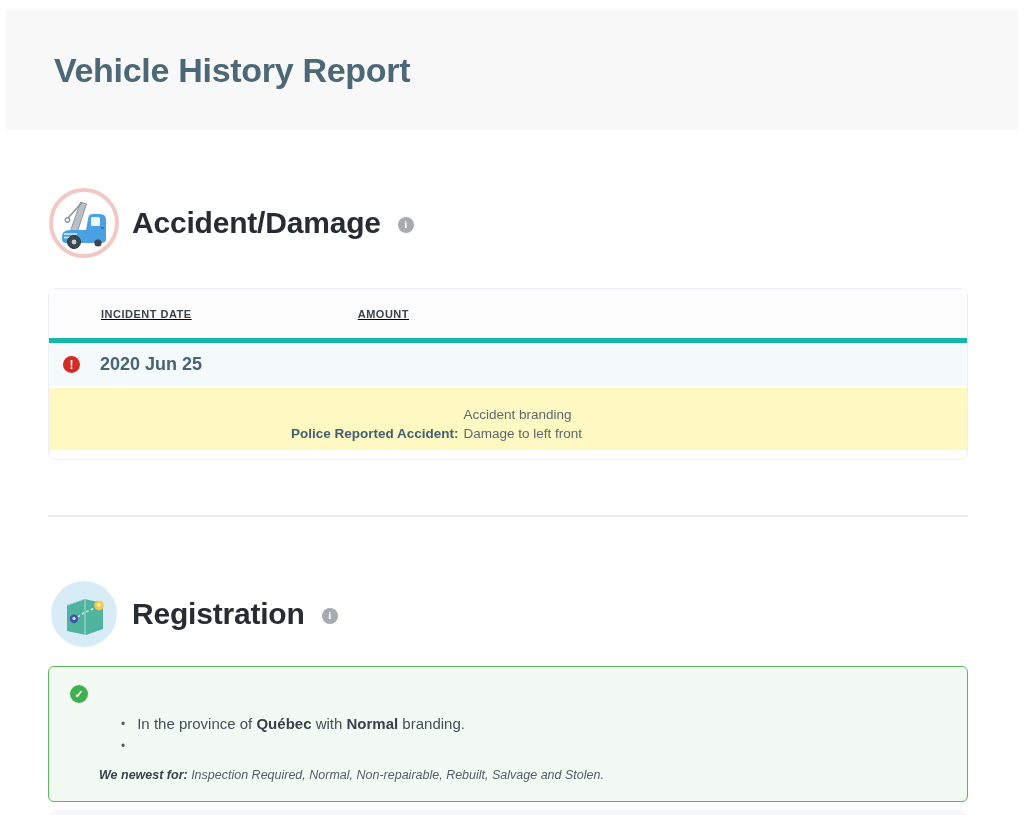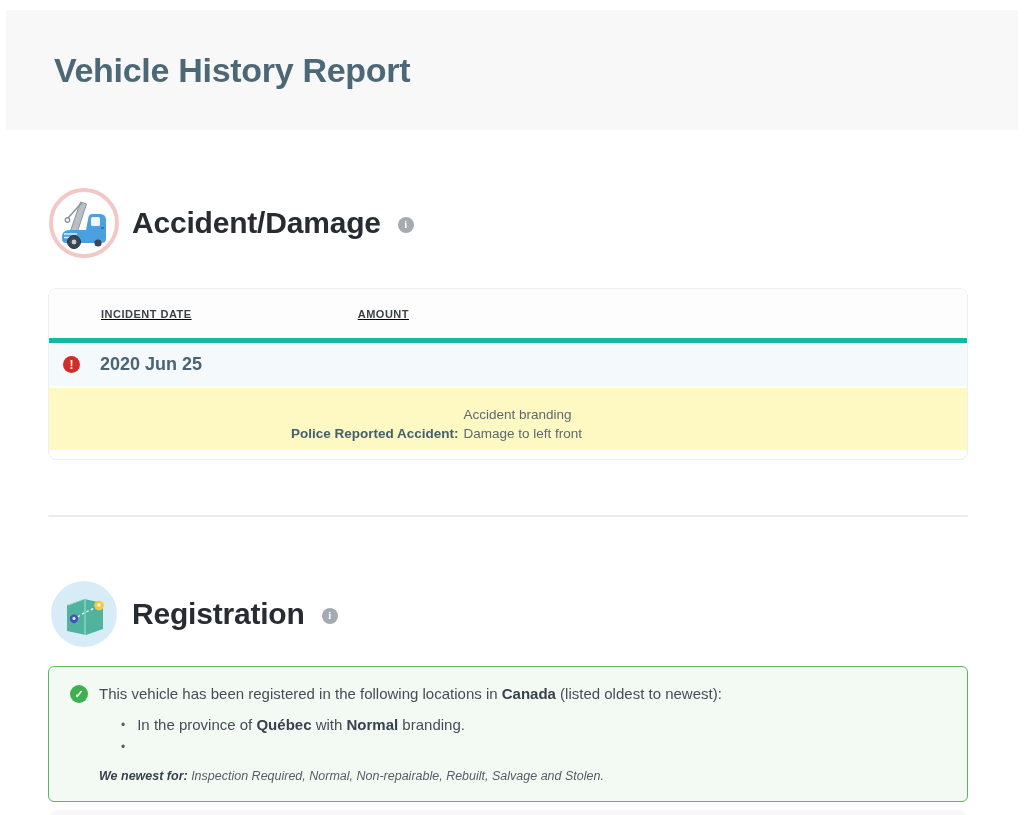--- a/index.html
+++ b/index.html
@@ -257,21 +257,20 @@
         <circle cx="26" cy="40.4" r="1.6" fill="#dde2f7"></circle>
       </svg>
     </div>
     <div class="section-title">Registration</div>
     <span class="info-icon">i</span>
   </div>
 
   <div class="green-box">
     <div class="g-summary">
       <span class="check-icon">✓</span>
-      <div class="g-text"><span>This vehicle has been registered in the following locations in </span><b>Canada</b><span> (listed oldest to newest):</span></div>
     </div>
     <div class="g-bullets">
       <div class="g-bullet-row">
         <span class="bullet-dot">•</span>
         <span class="g-bullet-text"><span>In the province of </span><b>Québec</b><span> with </span><b>Normal</b><span> branding.</span></span>
       </div>
       <div class="g-bullet-row">
         <span class="bullet-dot">•</span>
       </div>
     </div>

